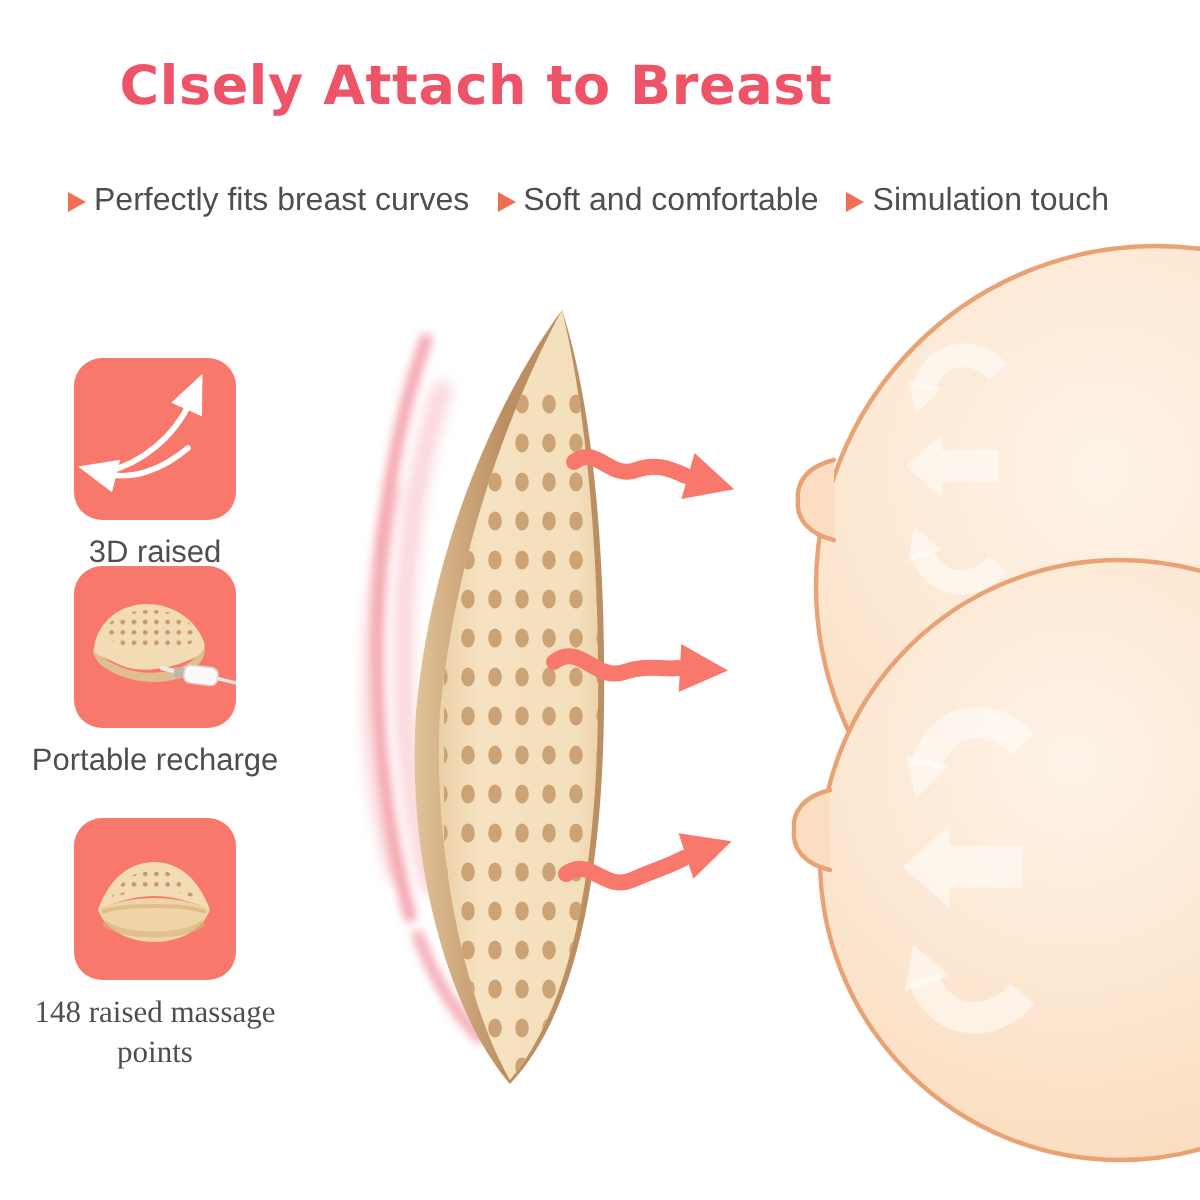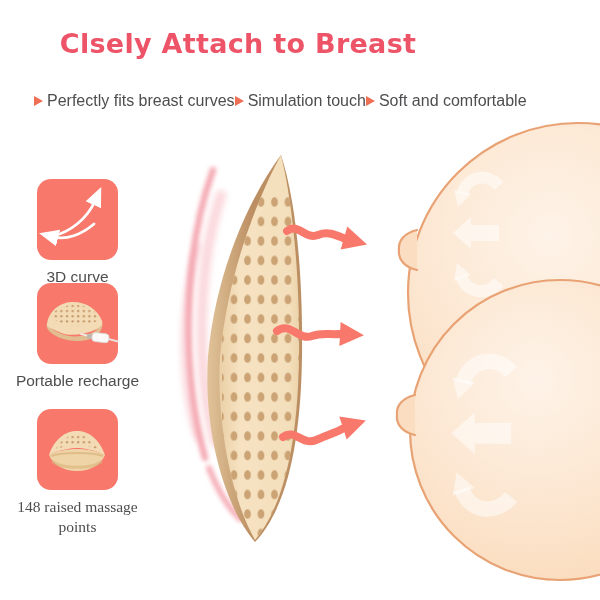--- a/index.html
+++ b/index.html
@@ -1,21 +1,21 @@
 <!DOCTYPE html>
 <html style="--accent: #F8786B; --title: #EE5468; --bullet: #EF6F55; --text: #4E4E50; --skin-edge: #E8A273; --pad-face: #F5E0BD; --pad-dot: #C59A6B; --wave-pink: #F2939F;"><head>
 <meta charset="utf-8">
 <style>
   html,body{margin:0;padding:0;background:#fff;}
   .canvas{position:relative;width:600px;height:600px;background:#fff;overflow:hidden;
           font-family:"Liberation Sans",sans-serif;}
   .title{position:absolute;top:28px;left:0;width:476px;margin:0;text-align:center;
          font-family:"DejaVu Sans",sans-serif;font-weight:700;font-size:27px;
          letter-spacing:.3px;color:var(--title);}
-  .features{position:absolute;top:92px;left:34px;display:flex;column-gap:0;
+  .features{position:absolute;top:92px;left:34px;display:flex;column-gap:14px;
             align-items:center;font-size:16px;color:var(--text);white-space:nowrap;text-align:right;}
   .feature{display:flex;align-items:center;}
   .tri{display:inline-block;width:0;height:0;border-left:9px solid var(--bullet);
        border-top:5.5px solid transparent;border-bottom:5.5px solid transparent;margin-right:4px;}
   .benefit{position:absolute;left:0;width:155px;text-align:center;}
   .b1{top:179px;} .b2{top:283px;} .b3{top:409px;font-family:Liberation Serif, serif;}
   .tile{width:81px;height:81px;margin:0 auto;border-radius:14px;background:var(--accent);
         display:flex;align-items:center;justify-content:center;overflow:visible;}
   .blabel{margin-top:7px;font-size:15.5px;line-height:1.32;color:var(--text);padding:0 13px;}
   .scene{position:absolute;left:0;top:0;width:600px;height:600px;}
@@ -32,25 +32,25 @@
 
   <h1 class="title">Clsely Attach to Breast</h1>
 
   <div class="features">
     <div class="feature">
       <span class="tri"></span>
       <span>Perfectly fits breast curves</span>
     </div>
     <div class="feature">
       <span class="tri"></span>
-      <span>Simulation touch</span>
+      <span>Soft and comfortable</span>
     </div>
     <div class="feature">
       <span class="tri"></span>
-      <span>Soft and comfortable</span>
+      <span>Simulation touch</span>
     </div>
   </div>
 
   <svg class="scene" viewBox="0 0 600 600" aria-hidden="true">
     <defs>
       <linearGradient id="gStrip" gradientUnits="userSpaceOnUse" x1="205" y1="0" x2="252" y2="0">
         <stop offset="0" stop-color="#E3C69C"></stop>
           <stop offset="1" stop-color="#BC8F63"></stop>
       </linearGradient>
       <linearGradient id="gFace" gradientUnits="userSpaceOnUse" x1="215" y1="0" x2="305" y2="0">
@@ -131,21 +131,21 @@
     </g>
   </svg>
 
   <div class="benefit b1">
     <div class="tile">
       <svg viewBox="0 0 81 81" width="81" height="81" aria-hidden="true">
         <path d="M16,57 C33,53 50,40 58,22" fill="none" stroke="#fff" stroke-width="2.8" stroke-linecap="round" marker-end="url(#mw)"></path>
         <path d="M57,45 C44,56 29,61 17,58" fill="none" stroke="#fff" stroke-width="2.8" stroke-linecap="round" marker-end="url(#mw)"></path>
       </svg>
     </div>
-    <div class="blabel">3D curve</div>
+    <div class="blabel">3D raised</div>
   </div>
 
   <div class="benefit b2">
     <div class="tile">
       <svg viewBox="0 0 81 81" width="81" height="81" aria-hidden="true">
         <path d="M10,41 C16,49 30,55 44,53 C54,52 62,47 65,39 C67,45 62,52 53,56 C38,61 20,56 12,48 C10,45 9,43 10,41 Z" fill="#E0BE8F"></path>
         <path d="M10,41 C12,27 24,19 36,19 C50,19 61,27 65,38 C66,41 64,44 60,46 C47,52 32,54 22,49 C14,45 9,44 10,41 Z" fill="#F2DBB5"></path>
         <path d="M16,30 C24,22 38,20 50,24 C58,27 62,32 60,38 C48,44 30,44 20,38 C15,35 14,33 16,30 Z" fill="url(#pDotsS)"></path>
         <path d="M44,51 L60,55" stroke="#EFE9E3" stroke-width="2.2" stroke-linecap="round"></path>
         <g transform="translate(58,54) rotate(7)">

